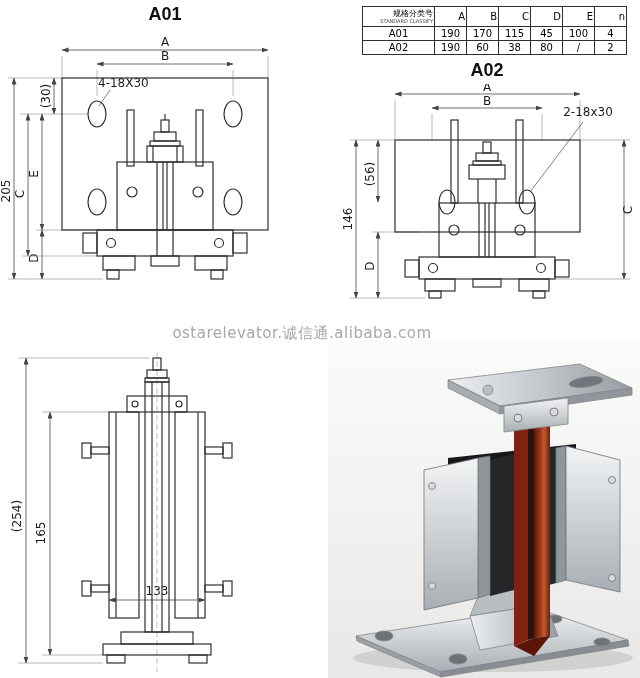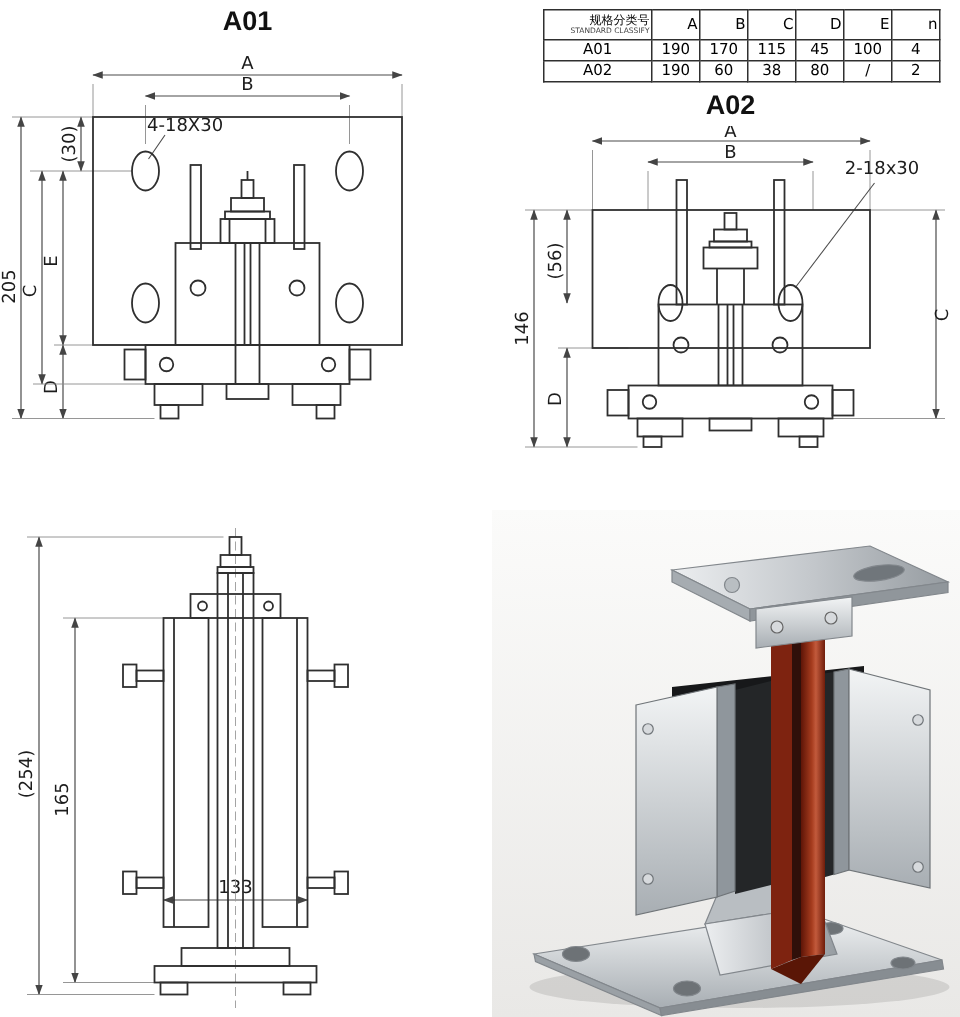--- a/index.html
+++ b/index.html
@@ -233,20 +233,21 @@
       <rect x="215" y="176" width="14" height="17"></rect>
 
       <rect x="85" y="195" width="30" height="12"></rect>
       <rect x="179" y="195" width="30" height="12"></rect>
       <rect x="133" y="195" width="28" height="8"></rect>
       <rect x="89" y="207" width="12" height="7"></rect>
       <rect x="193" y="207" width="12" height="7"></rect>
     </g>
   </svg>
 
+  <div class="watermark">ostarelevator.诚信通.alibaba.com</div>
 
   <svg class="abs" style="left:4px; top:348px;" width="310" height="330" viewBox="0 0 310 330">
     <defs>
       <marker id="arwC" markerWidth="8" markerHeight="6" refX="6.5" refY="2.5" orient="auto-start-reverse" markerUnits="userSpaceOnUse">
         <path d="M0,0 L7,2.5 L0,5 Z" fill="#444"></path>
       </marker>
     </defs>
 
     <g>
       <line class="dl" marker-start="url(#arwC)" marker-end="url(#arwC)" x1="22" y1="10" x2="22" y2="315"></line>

